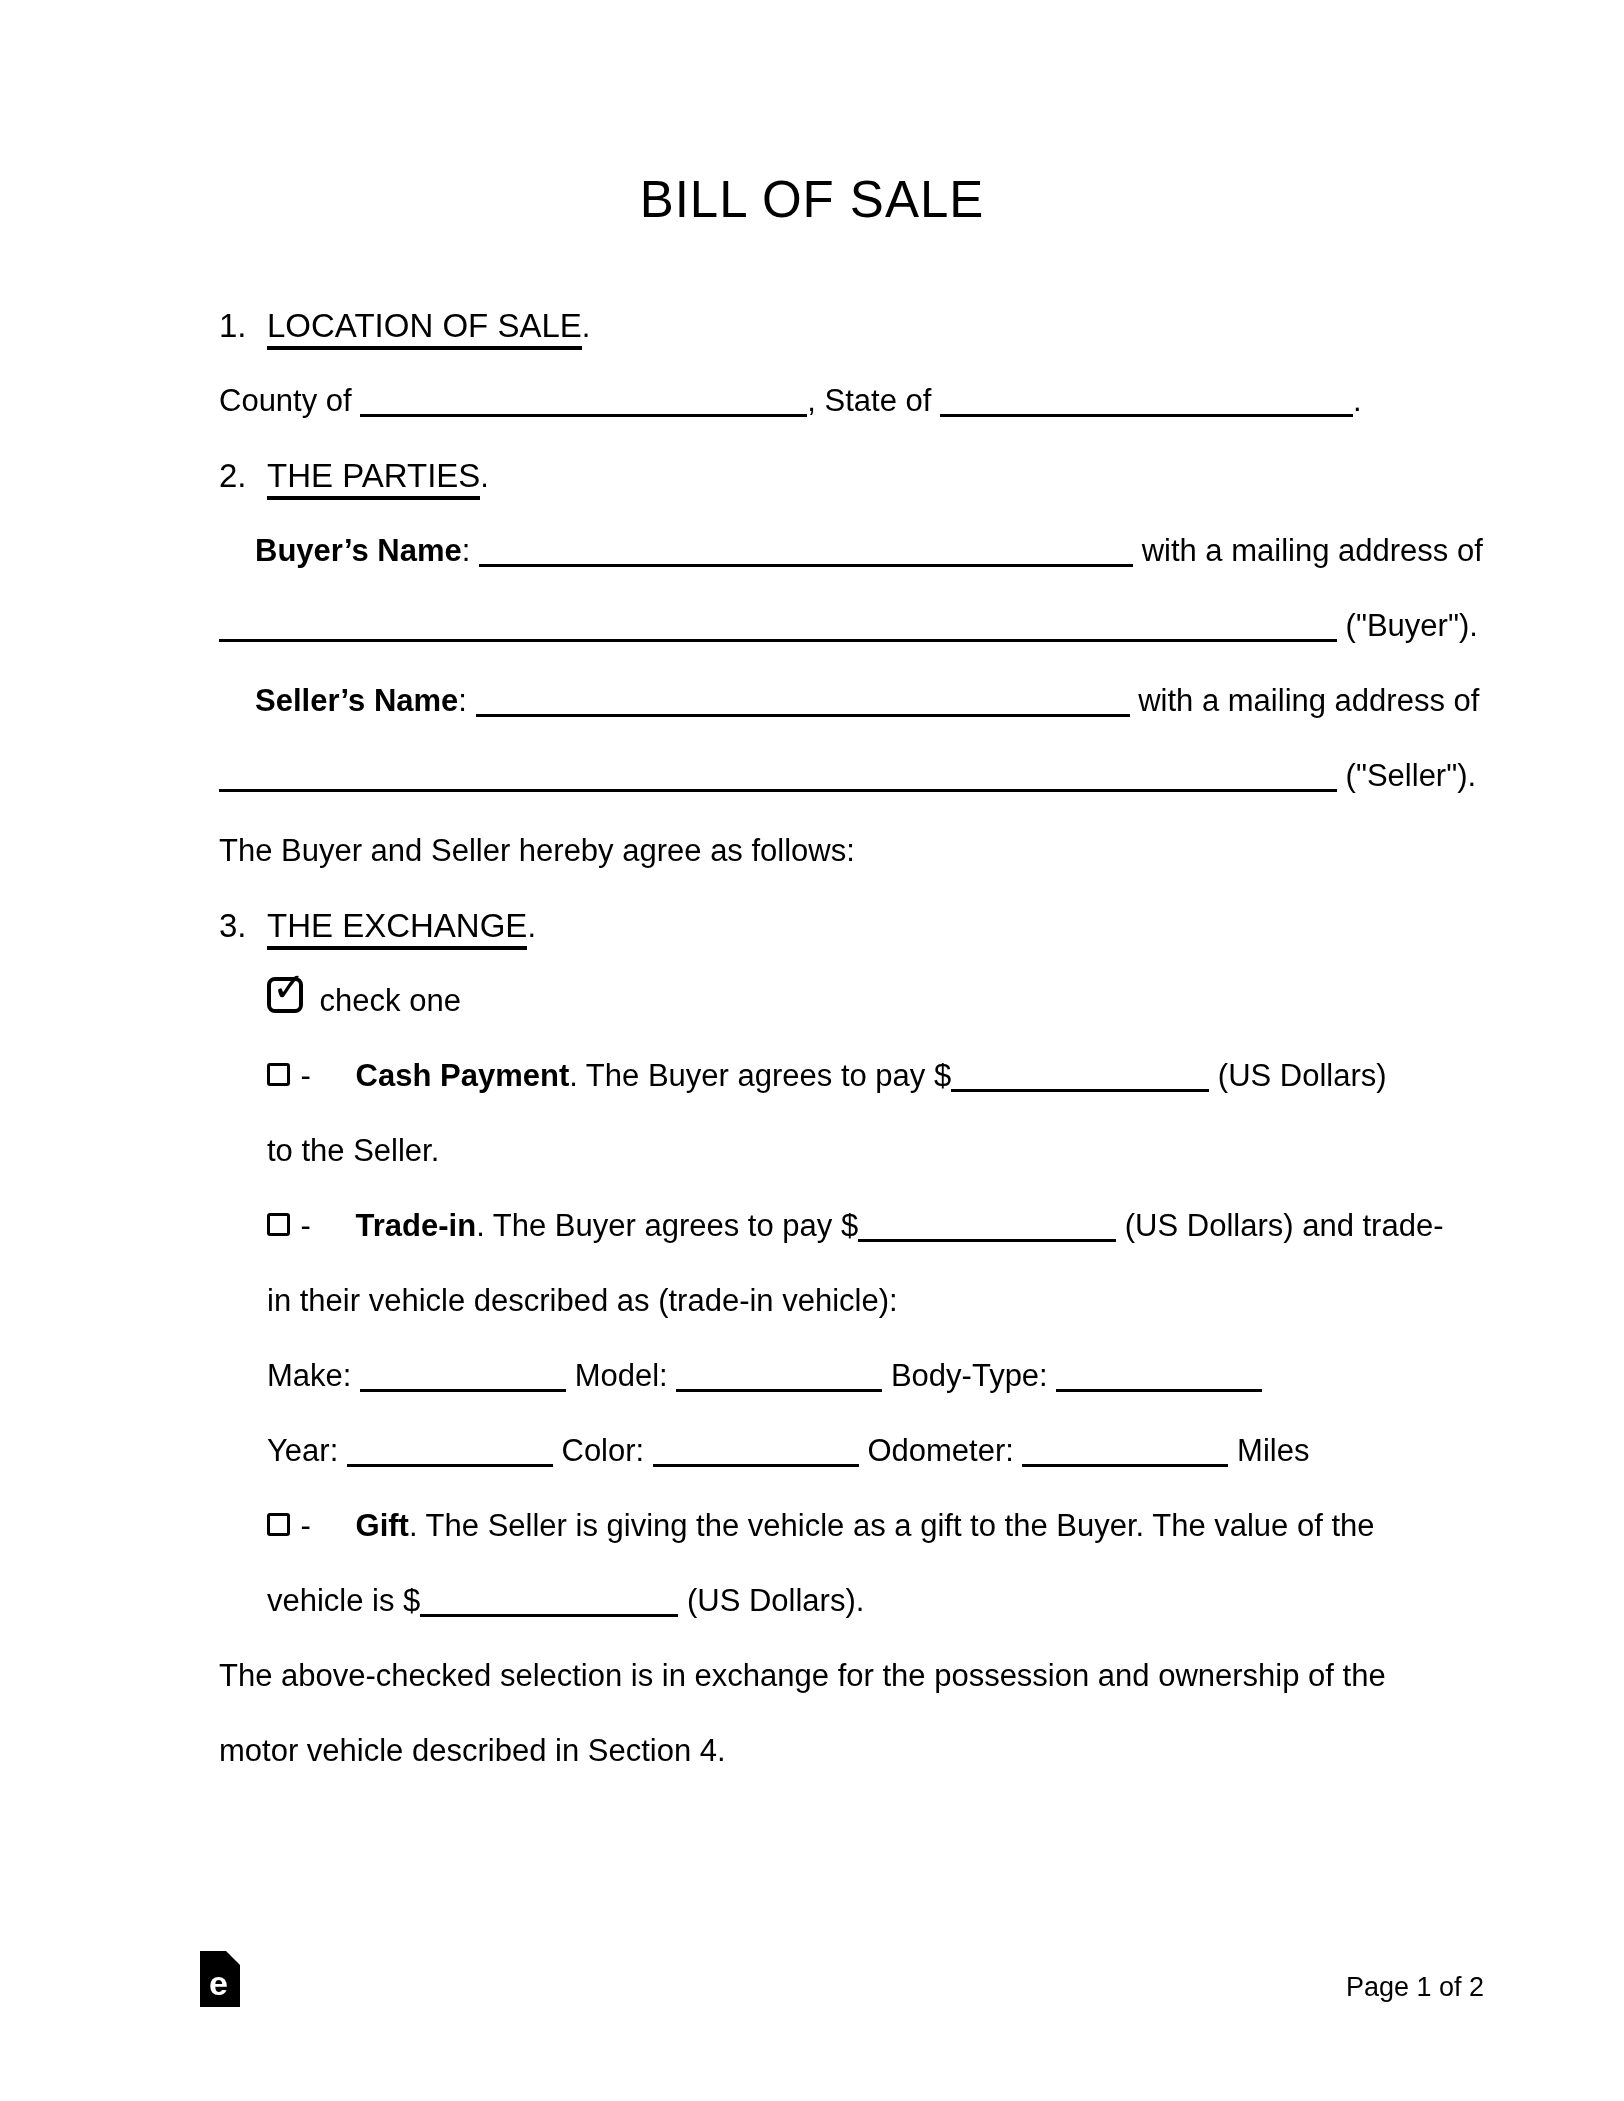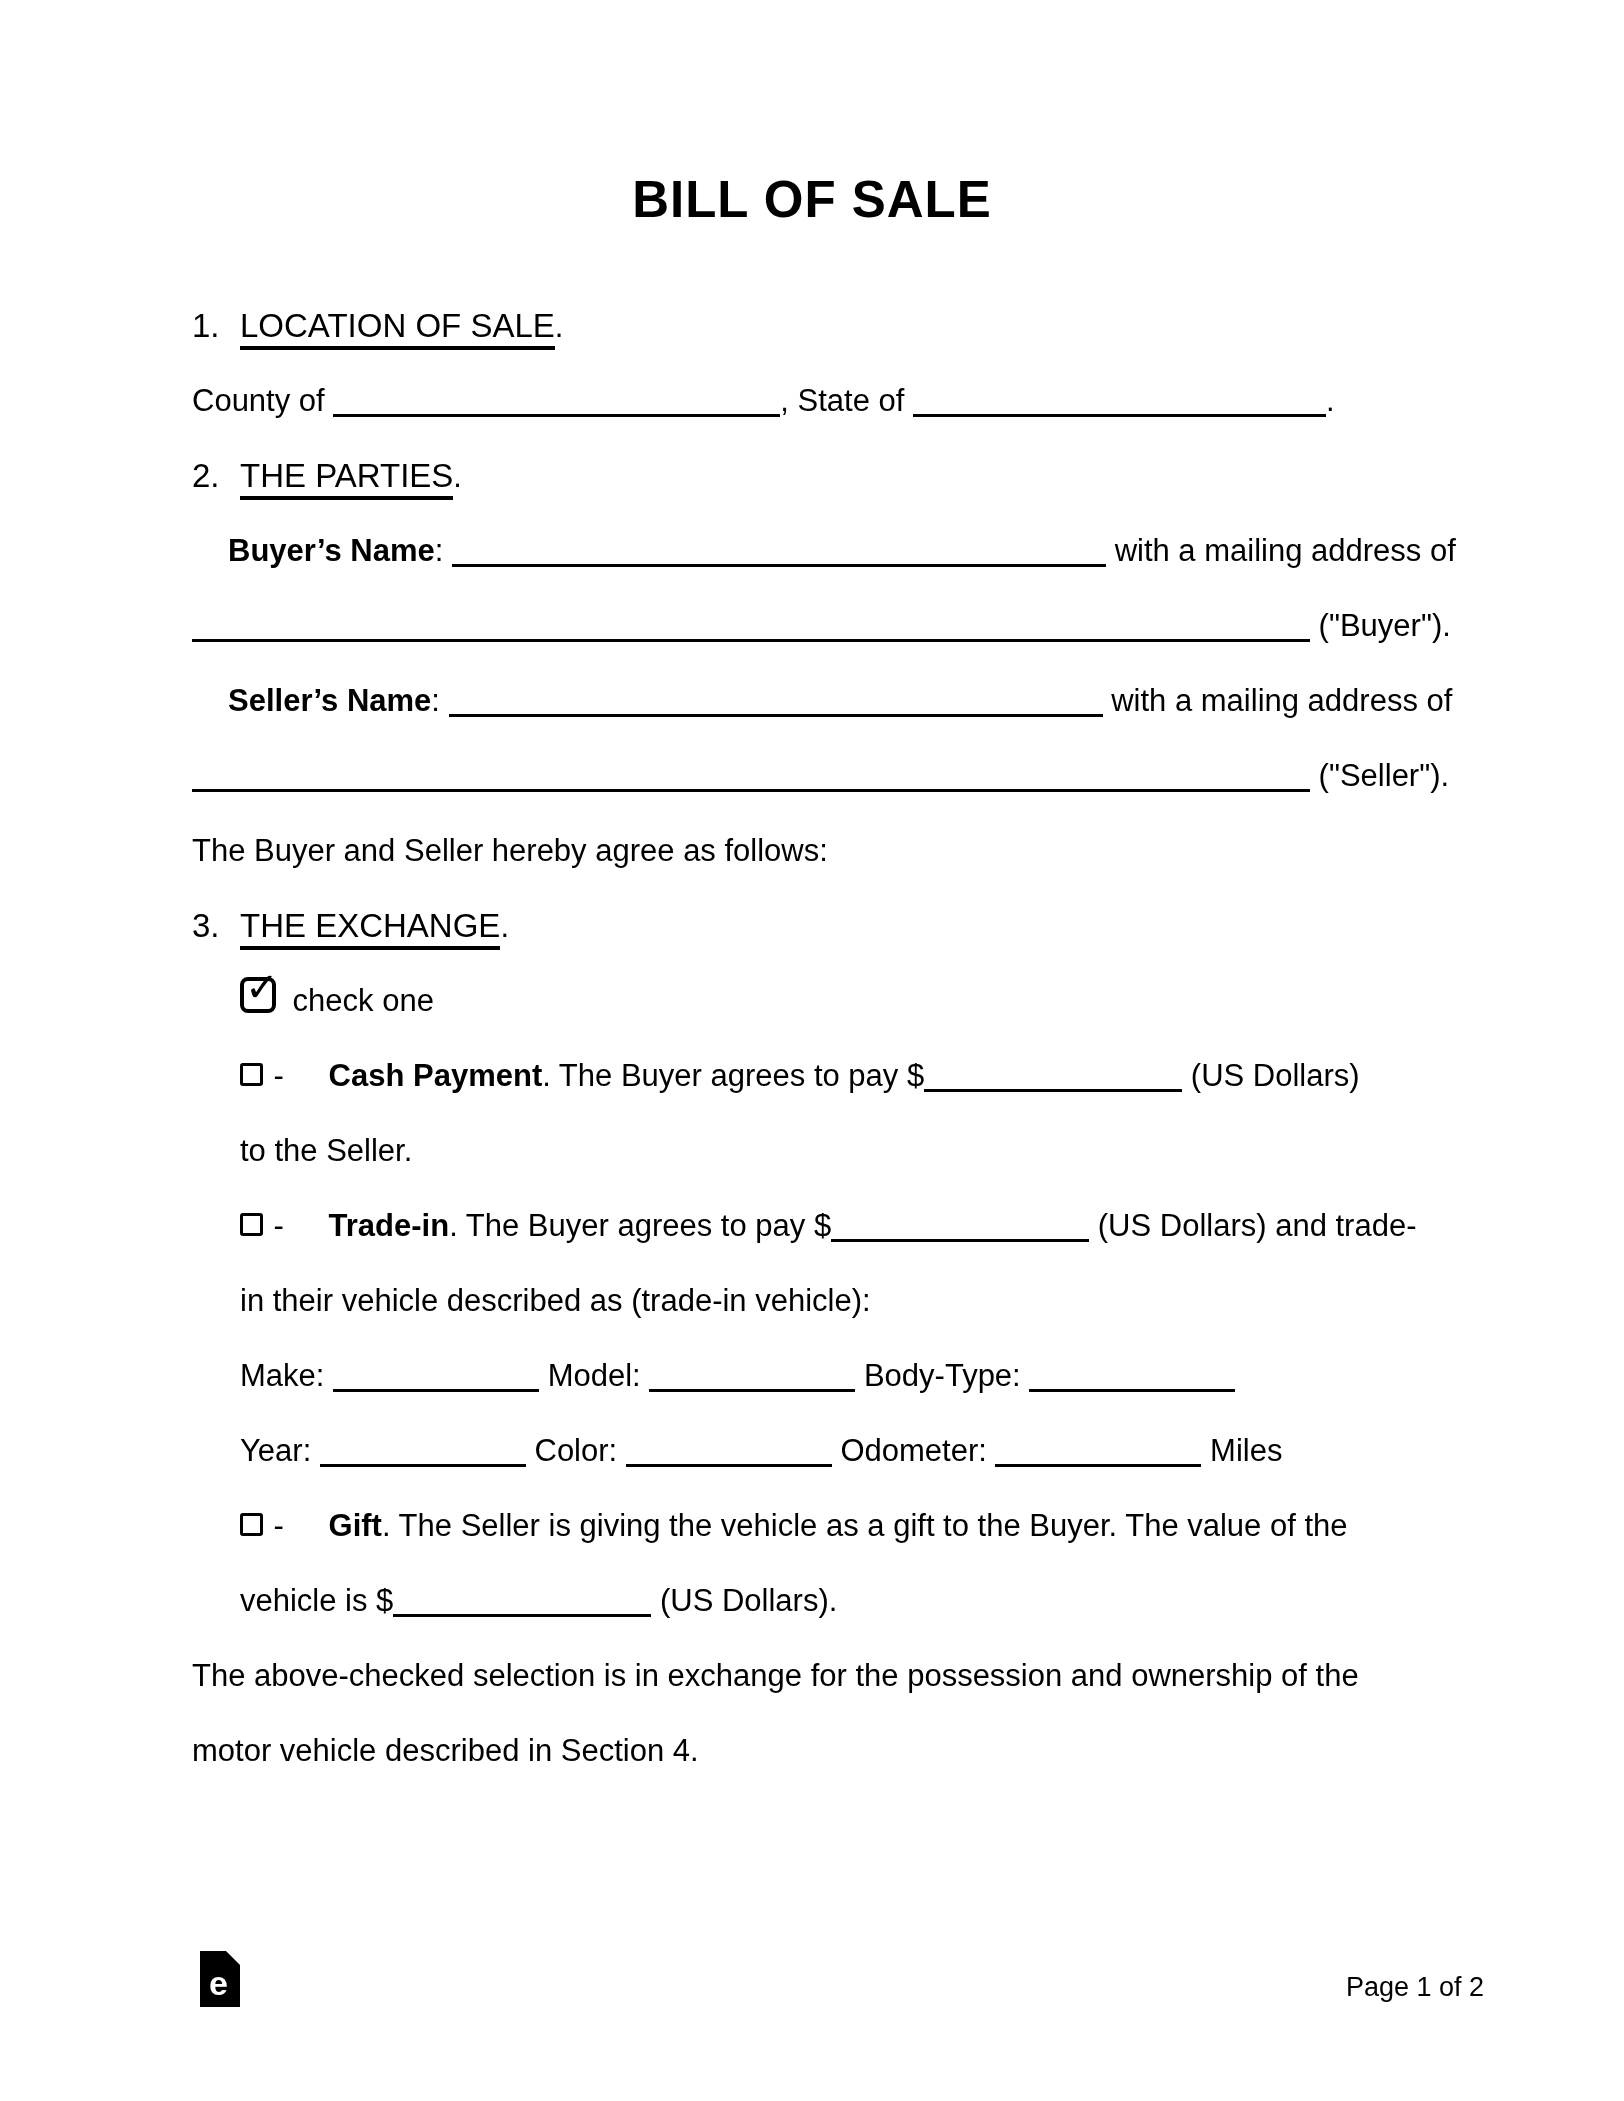--- a/index.html
+++ b/index.html
@@ -17,29 +17,30 @@
     font-family: "Liberation Sans", "DejaVu Sans", sans-serif;
     overflow: hidden;
   }
   .title {
     position: absolute;
     top: 172px;
     left: 0;
     width: 100%;
     text-align: center;
     font-size: 51px;
-    font-weight: 700;
+    font-weight: 400;
     line-height: 56px;
     letter-spacing: 1px;
   }
   .doc-lines {
     position: absolute;
     top: 288px;
-    left: 0;
+    left: 8px;
     right: 0;
+    padding-left: 19px;
   }
   .line {
     height: 75px;
     line-height: 75px;
     font-size: 31px;
     white-space: nowrap;
   }
   .indent-0 { padding-left: 192px; }
   .indent-1 { padding-left: 240px; }
   .seg-bold { font-weight: 700; margin-left: 36px; }

